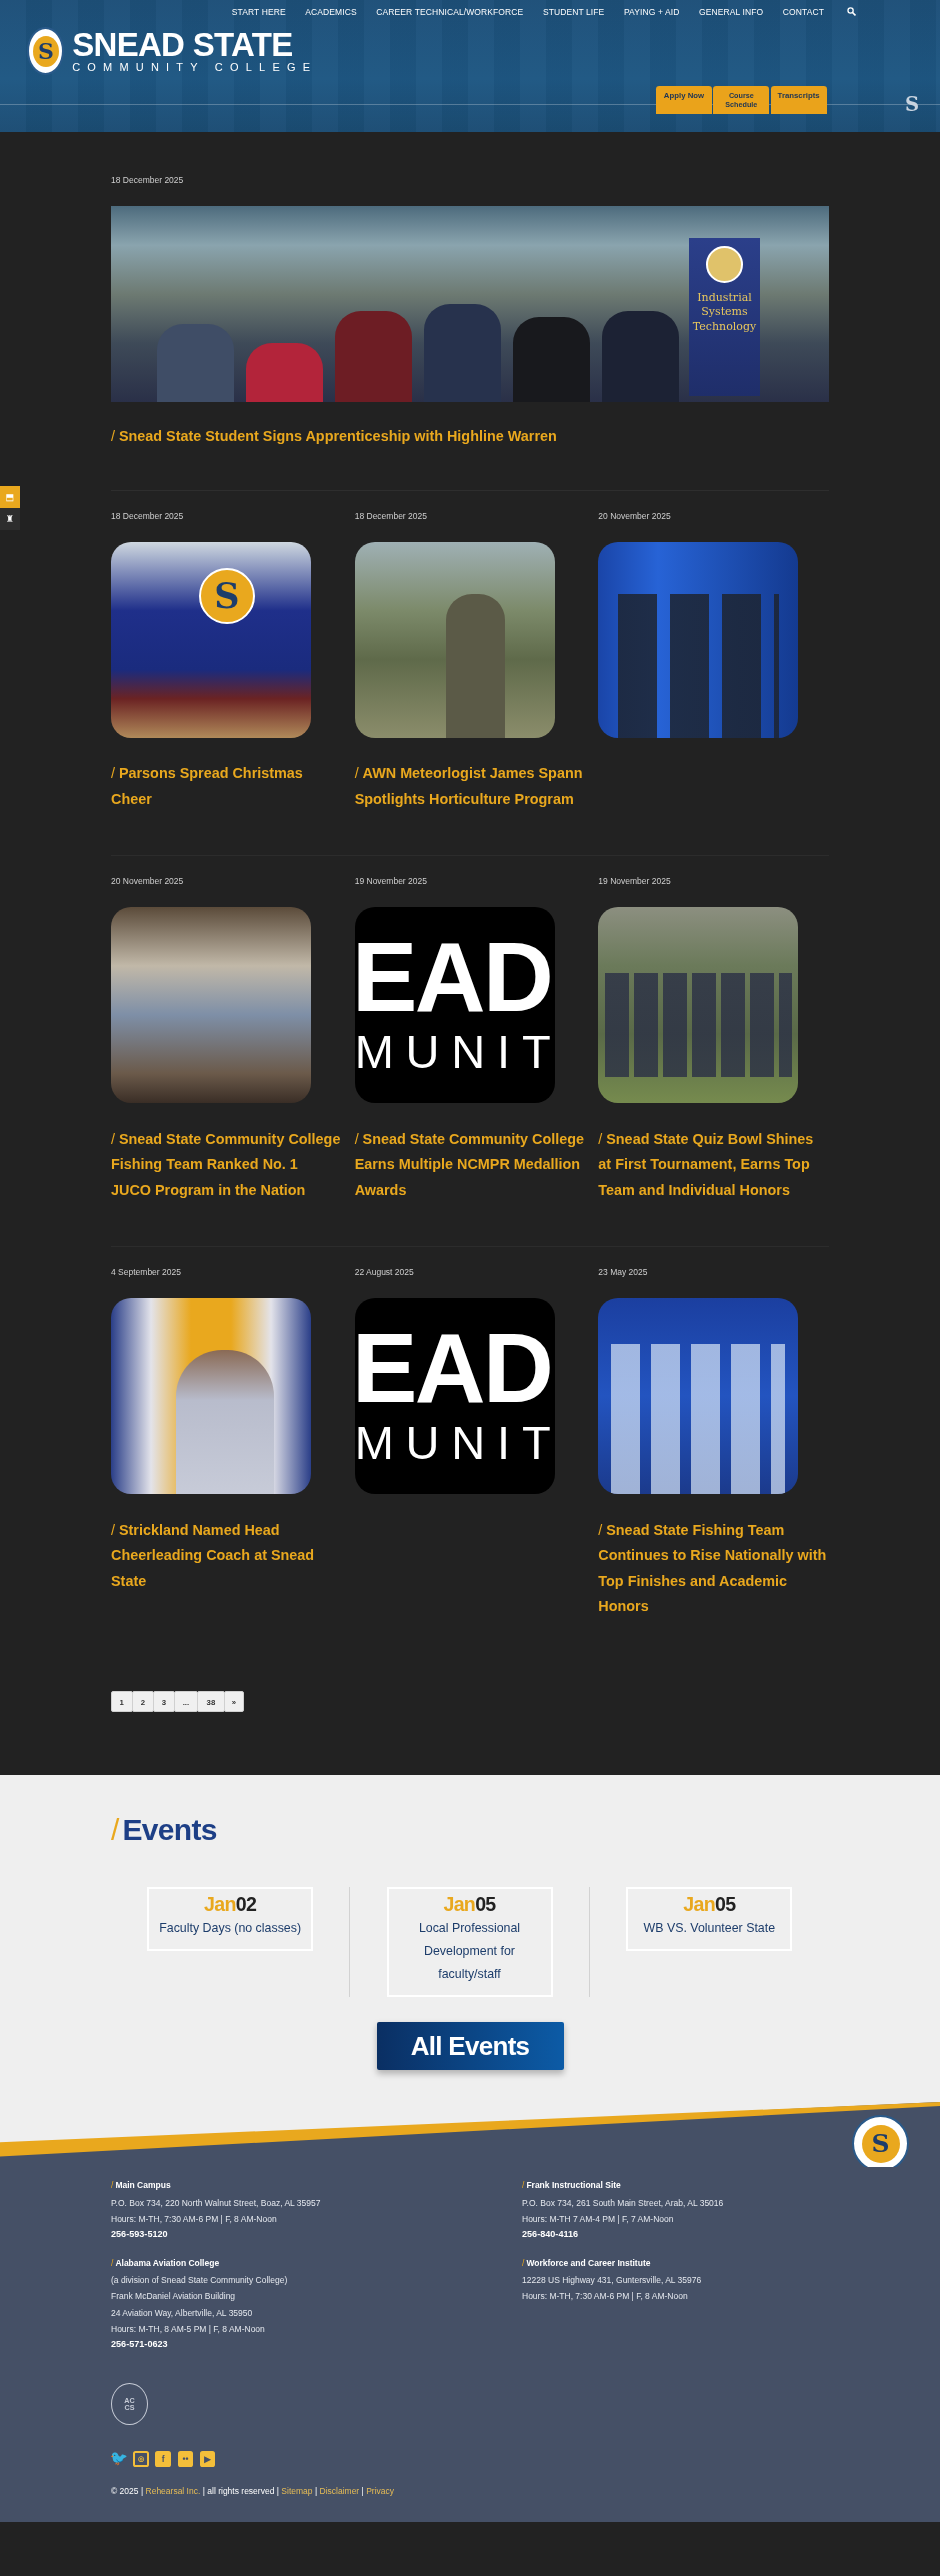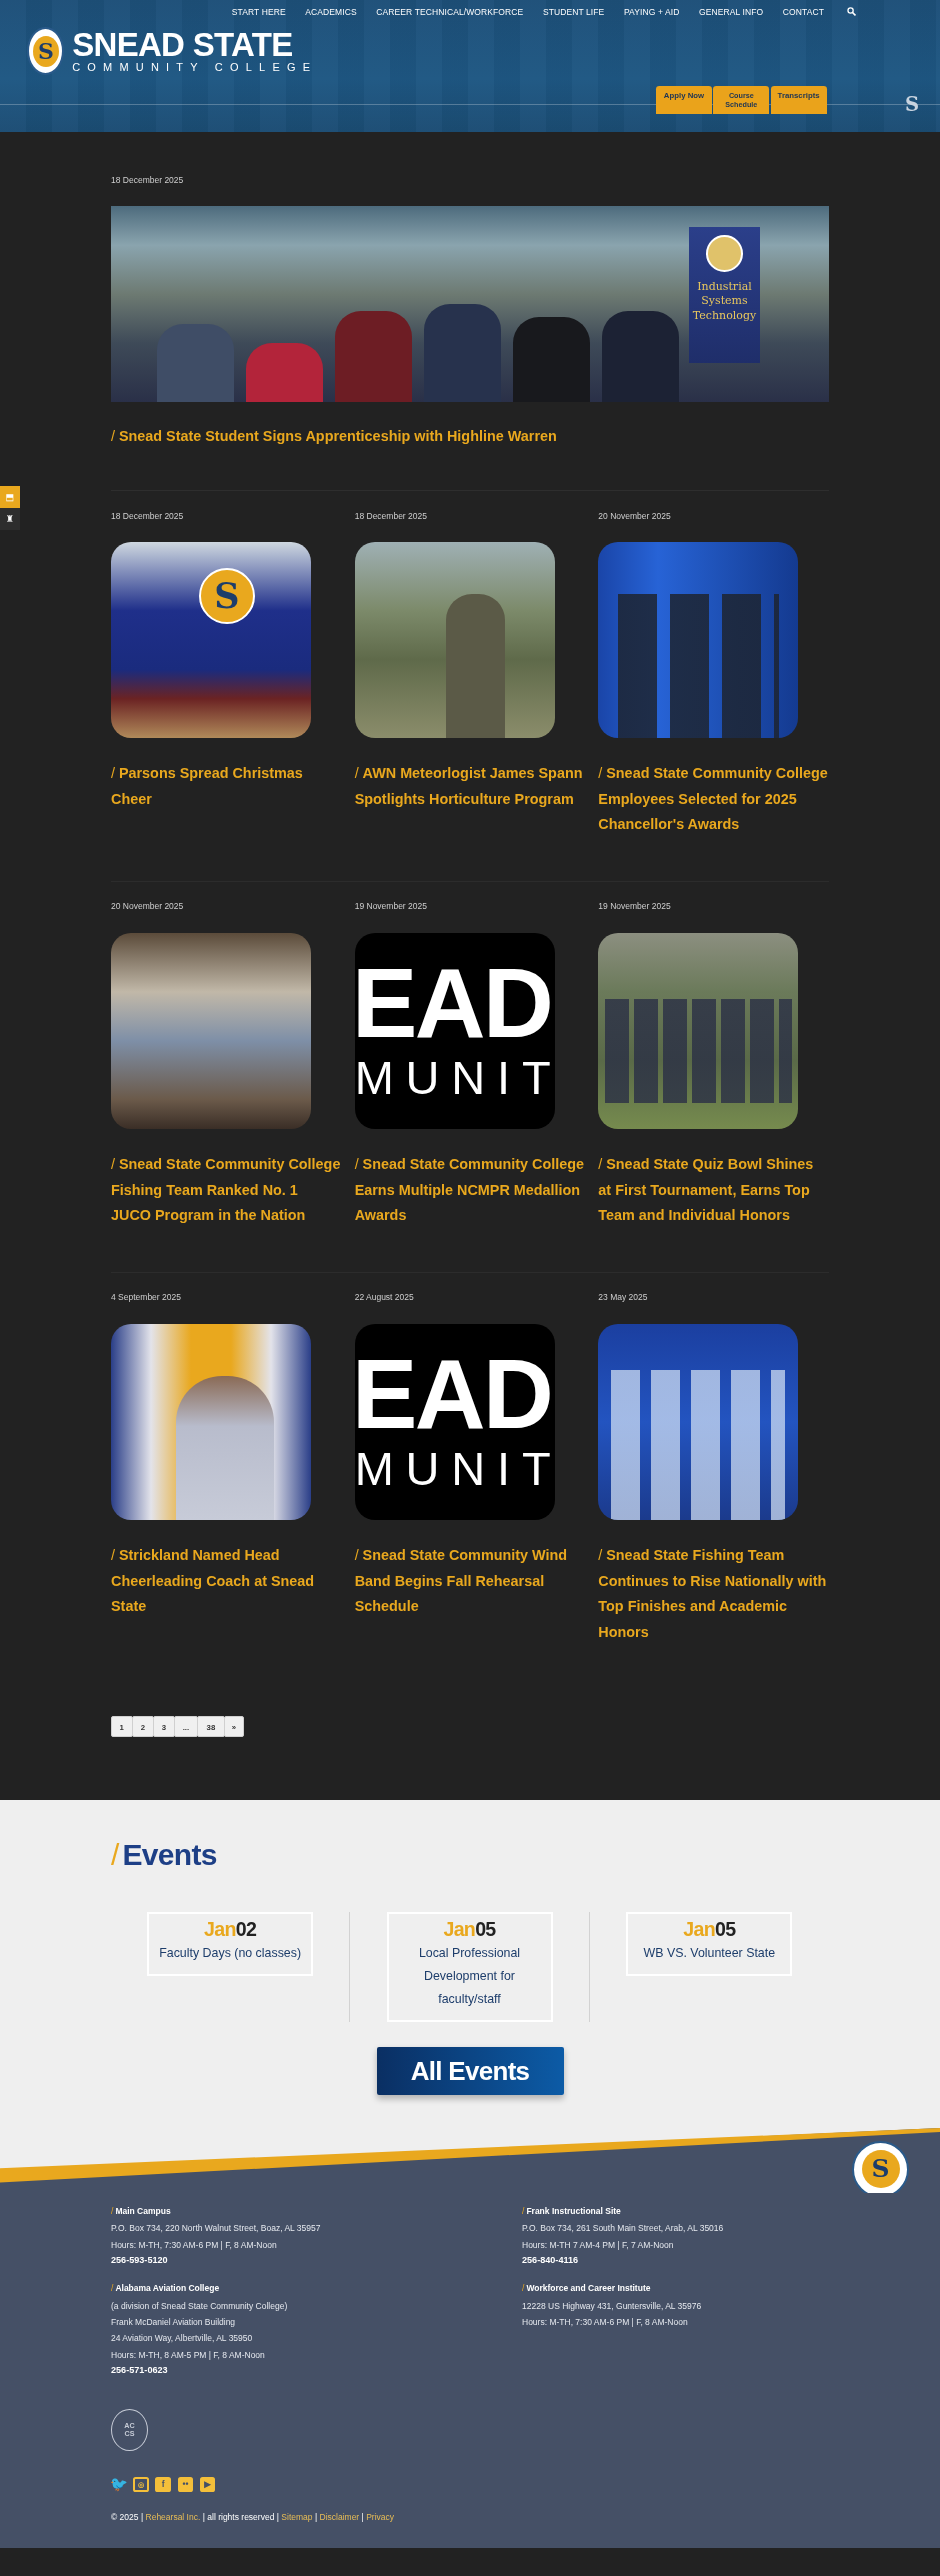--- a/index.html
+++ b/index.html
@@ -26,21 +26,21 @@
   
   .side-tabs { position: absolute; top: 486px; left: 0; }
   .side-tab { width: 19.6px; height: 22px; display: flex; align-items: center; justify-content: center; font-size: 9.1px; }
   .side-tab.a { background: #e9a81e; color: #fff; }
   .side-tab.b { background: #2d2d2d; color: #fff; }
 
   
   .news { width: 718px; margin: 0 auto; padding-top: 43px; }
   .date { font-size: 8.5px; color: #cfcfcf; height: 13px; }
   .feature-img { margin-top: 18.3px; width: 718px; height: 196px; background: linear-gradient(180deg, #4d6b7d 0%, #8aa4ae 20%, #6d7a72 45%, #3e4a58 70%, #2a3048 100%); position: relative; overflow: hidden; }
-  .feature-img .banner { position: absolute; right: 69px; top: 21px; width: 71px; height: 136px; background: linear-gradient(180deg, #2b3f8a, #1f2e6a); }
+  .feature-img .banner { position: absolute; right: 69px; top: 32px; width: 71px; height: 158px; background: linear-gradient(180deg, #2b3f8a, #1f2e6a); }
   .feature-img .banner .dot { width: 37px; height: 37px; border-radius: 50%; background: #e0c26a; margin: 7.8px auto; border: 2px solid #fff; }
   .feature-img .banner .bt { font-family: "DejaVu Serif", serif; font-size: 11px; color: #e8c75e; text-align: center; line-height: 14.4px; }
   .feature-img .people { position: absolute; left: 46px; right: 150px; bottom: 0; height: 104px; display: flex; gap: 11.8px; align-items: flex-end; }
   .feature-img .person { flex: 1; background: #2c3550; border-radius: 26px 26px 0 0; }
   .feature-img .person:nth-child(2) { background: #b3243a; height: 59px; }
   .feature-img .person:nth-child(3) { background: #6d1d24; height: 91px; }
   .feature-img .person:nth-child(4) { background: #27324d; height: 98px; }
   .feature-img .person:nth-child(1) { height: 78px; background: #3f4d66; }
   .feature-img .person:nth-child(5) { height: 85px; background: #18191d; }
   .feature-img .person:nth-child(6) { height: 91px; background: #1c2234; }
@@ -183,21 +183,20 @@
       <a href="#" class="title" style="display:block"><span class="slash">/</span><span>Parsons Spread Christmas Cheer</span></a>
     </article>
     <article class="card">
       <div class="date">18 December 2025</div>
       <a href="#" class="thumb t-outdoor" style="display:block"></a>
       <a href="#" class="title" style="display:block"><span class="slash">/</span><span>AWN Meteorlogist James Spann Spotlights Horticulture Program</span></a>
     </article>
     <article class="card">
       <div class="date">20 November 2025</div>
       <a href="#" class="thumb t-blue" style="display:block"></a>
-      <a href="#" class="title" style="display:block"><span class="slash">/</span><span>Snead State Community College Employees Selected for 2025 Chancellor's Awards</span></a>
     </article>
   </div>
   <div class="row-gap"></div>
 
   <div class="grid-row">
     <article class="card">
       <div class="date">20 November 2025</div>
       <a href="#" class="thumb t-indoor" style="display:block"></a>
       <a href="#" class="title" style="display:block"><span class="slash">/</span><span>Snead State Community College Fishing Team Ranked No. 1 JUCO Program in the Nation</span></a>
     </article>
@@ -222,21 +221,20 @@
       <div class="date">4 September 2025</div>
       <a href="#" class="thumb t-seal" style="display:block"></a>
       <a href="#" class="title" style="display:block"><span class="slash">/</span><span>Strickland Named Head Cheerleading Coach at Snead State</span></a>
     </article>
     <article class="card">
       <div class="date">22 August 2025</div>
       <a href="#" class="thumb t-black" style="display:block">
         <span class="big">EAD</span>
         <span class="small">MUNITY</span>
       </a>
-      <a href="#" class="title" style="display:block"><span class="slash">/</span><span>Snead State Community Wind Band Begins Fall Rehearsal Schedule</span></a>
     </article>
     <article class="card">
       <div class="date">23 May 2025</div>
       <a href="#" class="thumb t-fish" style="display:block"></a>
       <a href="#" class="title" style="display:block"><span class="slash">/</span><span>Snead State Fishing Team Continues to Rise Nationally with Top Finishes and Academic Honors</span></a>
     </article>
   </div>
 
   <nav class="pagination">
     <a href="#" style="width:21.5px">1</a>

